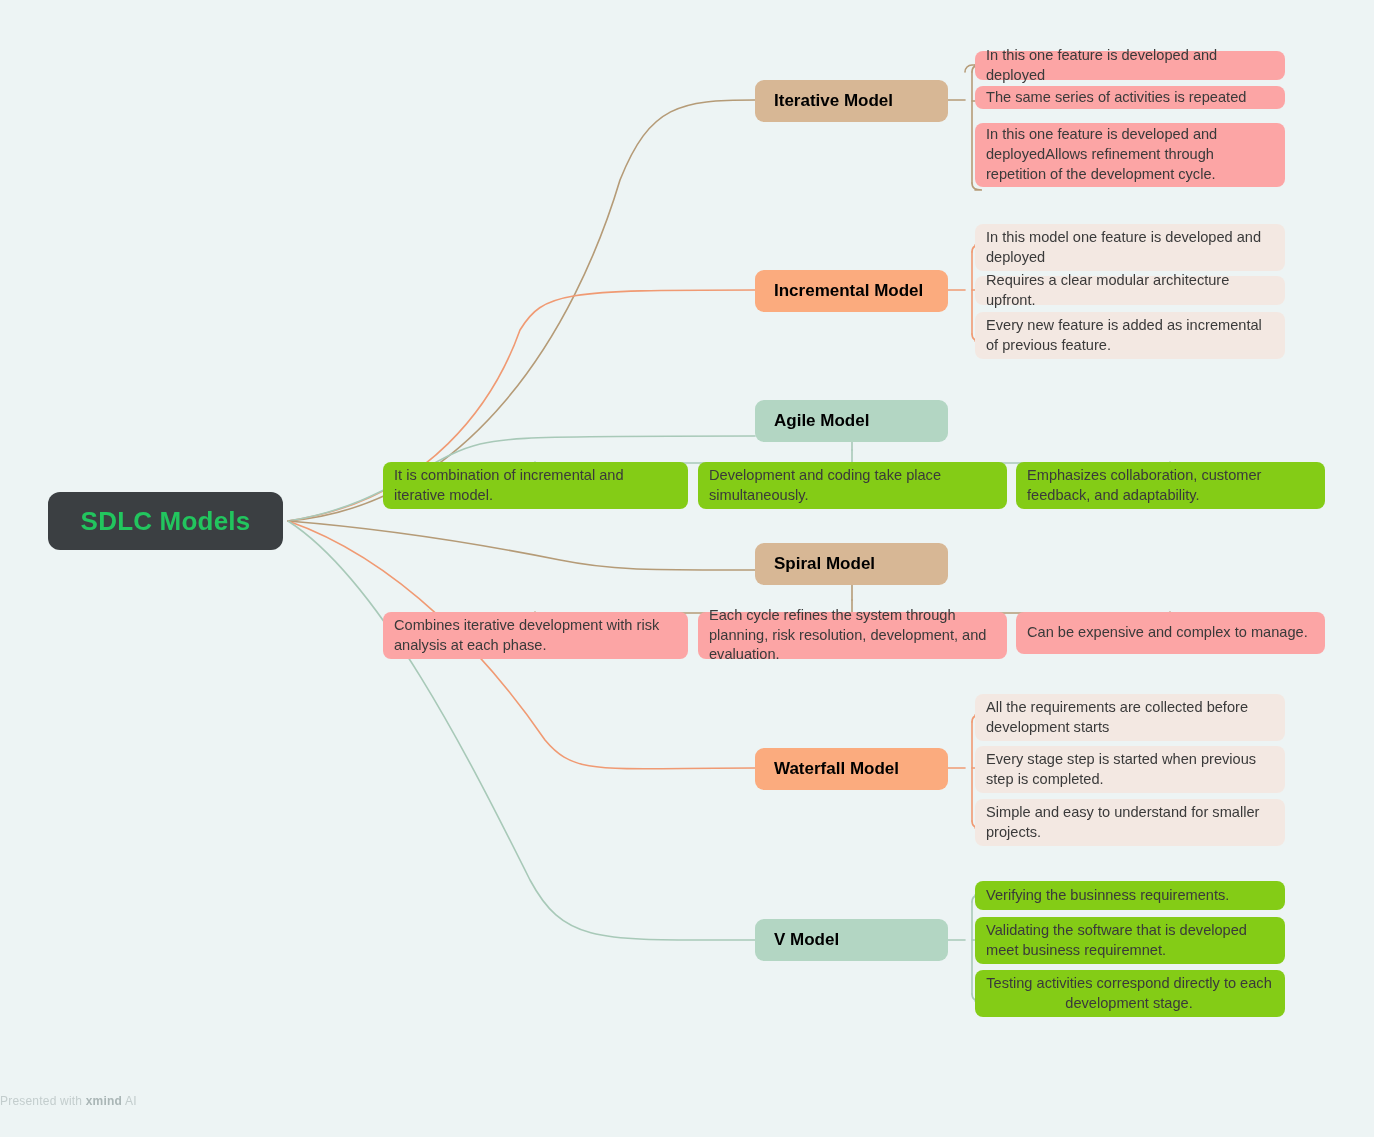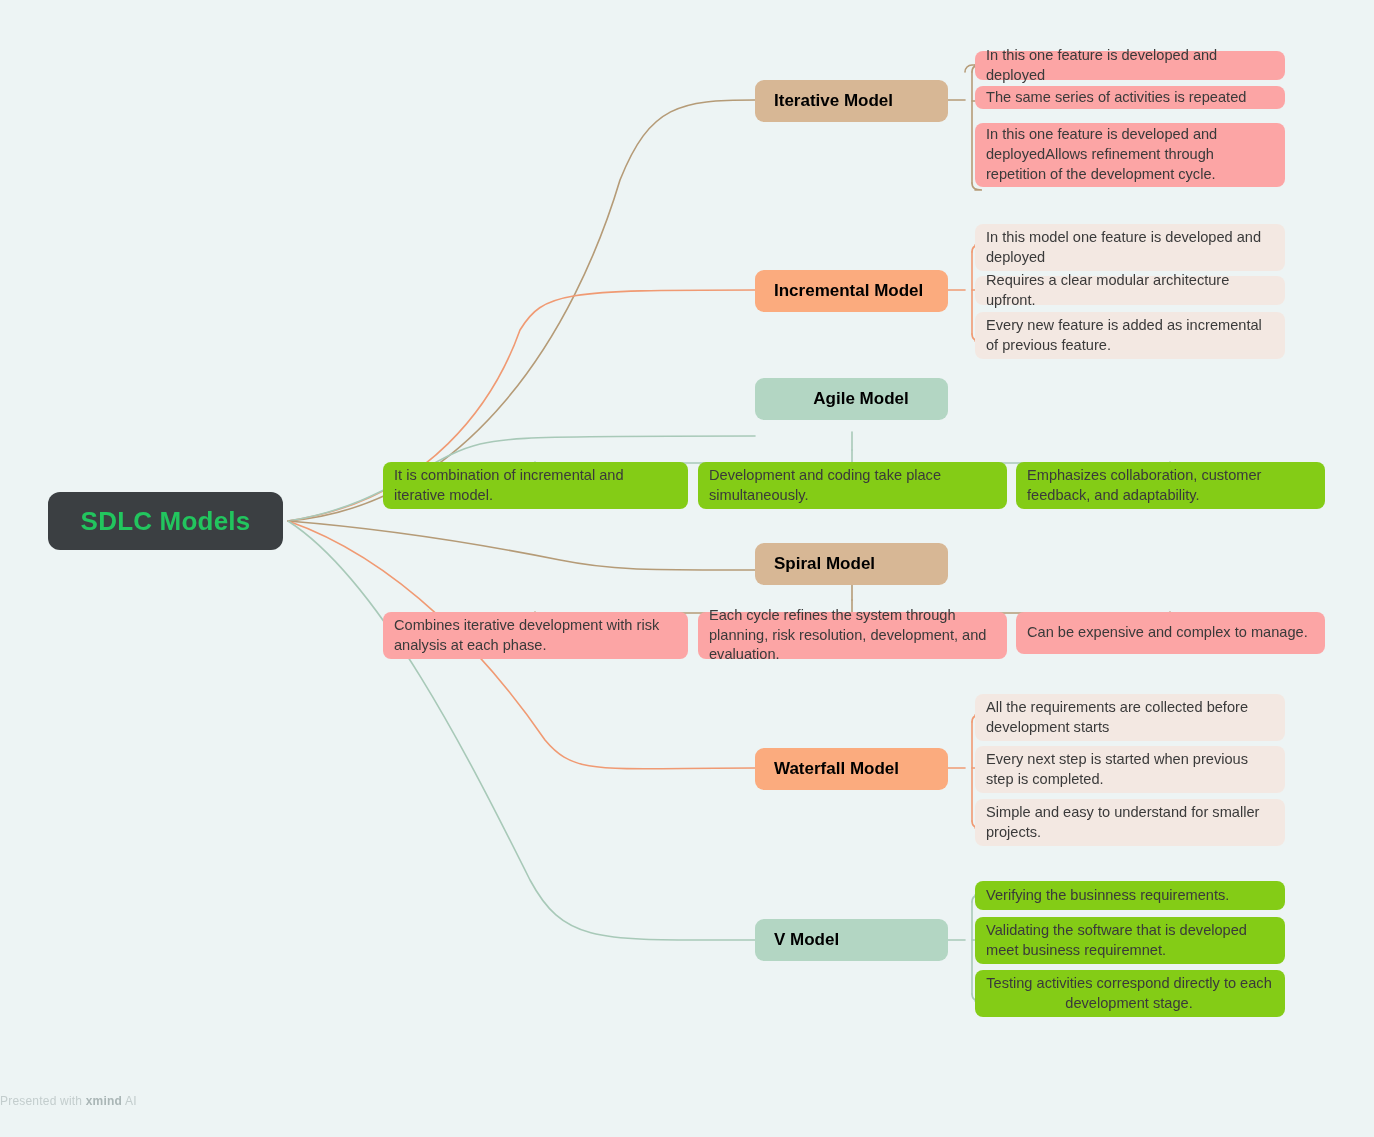--- a/index.html
+++ b/index.html
@@ -187,21 +187,21 @@
   <div class="node detail org d-right" style="top:224px; height:47px;">
     <span>In this model one feature is developed and deployed</span>
   </div>
   <div class="node detail org d-right" style="top:276px; height:29px;">
     <span>Requires a clear modular architecture upfront.</span>
   </div>
   <div class="node detail org d-right" style="top:312px; height:47px;">
     <span>Every new feature is added as incremental of previous feature.</span>
   </div>
 
-  <div class="node topic grn" style="left:755px; top:378px;justify-content:center;">
+  <div class="node topic grn" style="left:755px; top:400px;">
     <span>Agile Model</span>
   </div>
   <div class="node detail grn" style="left:383px; top:462px; width:305px; height:47px;">
     <span>It is combination of incremental and iterative model.</span>
   </div>
   <div class="node detail grn" style="left:698px; top:462px; width:309px; height:47px;">
     <span>Development and coding take place simultaneously.</span>
   </div>
   <div class="node detail grn" style="left:1016px; top:462px; width:309px; height:47px;">
     <span>Emphasizes collaboration, customer feedback, and adaptability.</span>
@@ -220,21 +220,21 @@
     <span>Can be expensive and complex to manage.</span>
   </div>
 
   <div class="node topic org" style="left:755px; top:748px;">
     <span>Waterfall Model</span>
   </div>
   <div class="node detail org d-right" style="top:694px; height:47px;">
     <span>All the requirements are collected before development starts</span>
   </div>
   <div class="node detail org d-right" style="top:746px; height:47px;">
-    <span>Every next step is started when previous step is completed.</span>
+    <span>Every stage step is started when previous step is completed.</span>
   </div>
   <div class="node detail org d-right" style="top:799px; height:47px;">
     <span>Simple and easy to understand for smaller projects.</span>
   </div>
 
   <div class="node topic grn" style="left:755px; top:919px;">
     <span>V Model</span>
   </div>
   <div class="node detail grn d-right" style="top:881px; height:29px;">
     <span>Verifying the businness requirements.</span>

